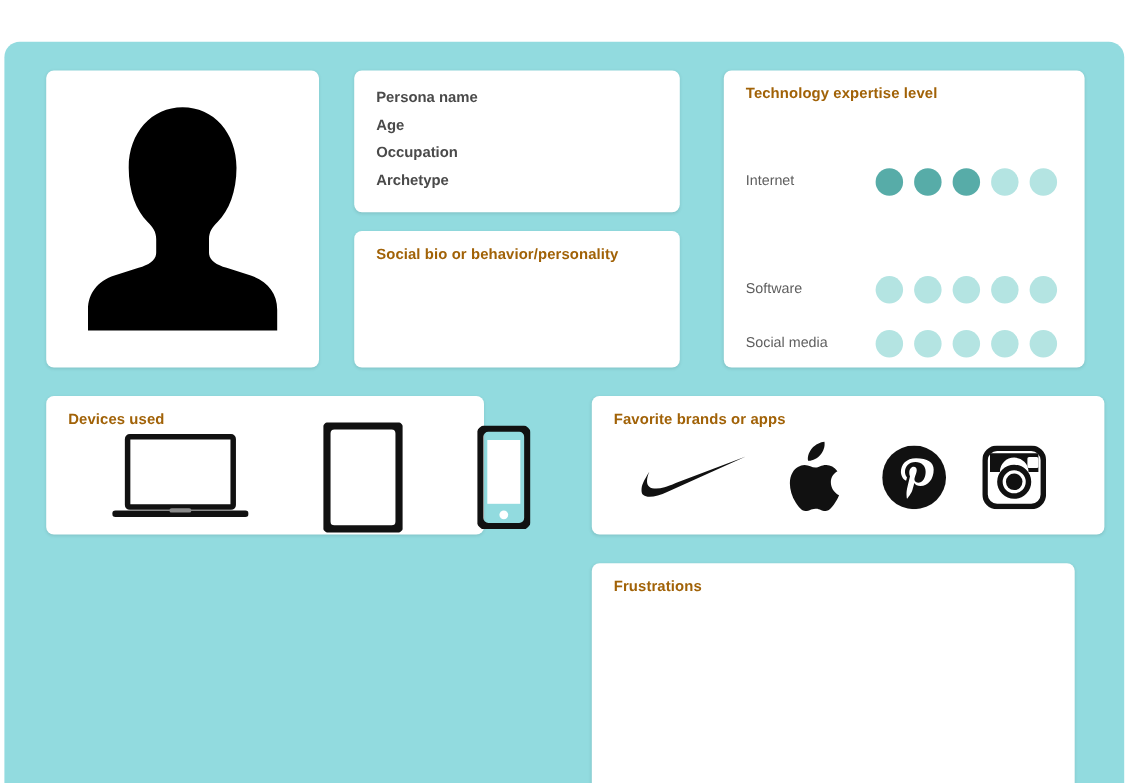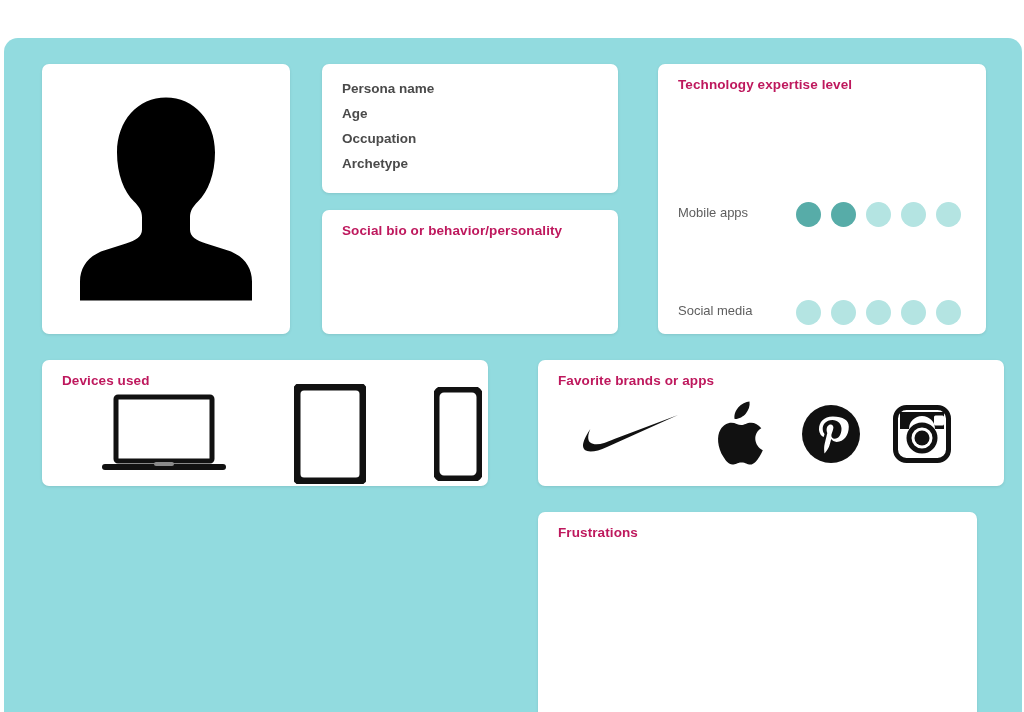--- a/index.html
+++ b/index.html
@@ -31,21 +31,21 @@
     border-radius: 7px;
     box-shadow: 0 1px 3px rgba(0,0,0,0.10);
   }
 
   .card-title {
     position: absolute;
     left: 20px;
     top: 13px;
     font-size: 13.5px;
     font-weight: bold;
-    color: #be185d;
+    color: #a16207;
     letter-spacing: 0.1px;
   }
 
   
   #avatar-card { left: 38px; top: 26px; width: 248px; height: 270px; }
   #avatar-svg  { position: absolute; left: 50%; top: 50%;
                  transform: translate(-50%,-50%); }
 
   
   #persona-card { left: 318px; top: 26px; width: 296px; height: 129px; }
@@ -79,21 +79,21 @@
   }
   .dot {
     width: 25px;
     height: 25px;
     border-radius: 50%;
   }
   .dot.on  { background: #57aca8; }
   .dot.off { background: #b4e4e2; }
 
   
-  #devices-card { left: 38px; top: 322px; width: 398px; height: 126px; padding-left: 48px; }
+  #devices-card { left: 38px; top: 322px; width: 398px; height: 126px; }
   #devices-row {
     position: absolute;
     left: 60px;
     top: 26px;
     width: 380px;
     height: 96px;
     display: flex;
     align-items: center;
     justify-content: space-between;
   }
@@ -151,32 +151,42 @@
     <div class="persona-field" style="top:92px;text-align:center;">Archetype</div>
   </div>
 
   <div class="card" id="bio-card">
     <div class="card-title">Social bio or behavior/personality</div>
   </div>
 
   <div class="card" id="expertise-card">
     <div class="card-title">Technology expertise level</div>
 
-
-    <div class="exp-row" style="top:135px;">
-      <div class="exp-label">Mobile apps</div>
+    <div class="exp-row" style="top:86px;">
+      <div class="exp-label">Internet</div>
       <div class="exp-dots">
         <div class="dot on"></div>
         <div class="dot on"></div>
-        <div class="dot off"></div>
+        <div class="dot on"></div>
         <div class="dot off"></div>
         <div class="dot off"></div>
       </div>
     </div>
 
+
+    <div class="exp-row" style="top:184px;">
+      <div class="exp-label">Software</div>
+      <div class="exp-dots">
+        <div class="dot off"></div>
+        <div class="dot off"></div>
+        <div class="dot off"></div>
+        <div class="dot off"></div>
+        <div class="dot off"></div>
+      </div>
+    </div>
 
     <div class="exp-row" style="top:233px;">
       <div class="exp-label">Social media</div>
       <div class="exp-dots">
         <div class="dot off"></div>
         <div class="dot off"></div>
         <div class="dot off"></div>
         <div class="dot off"></div>
         <div class="dot off"></div>
       </div>

